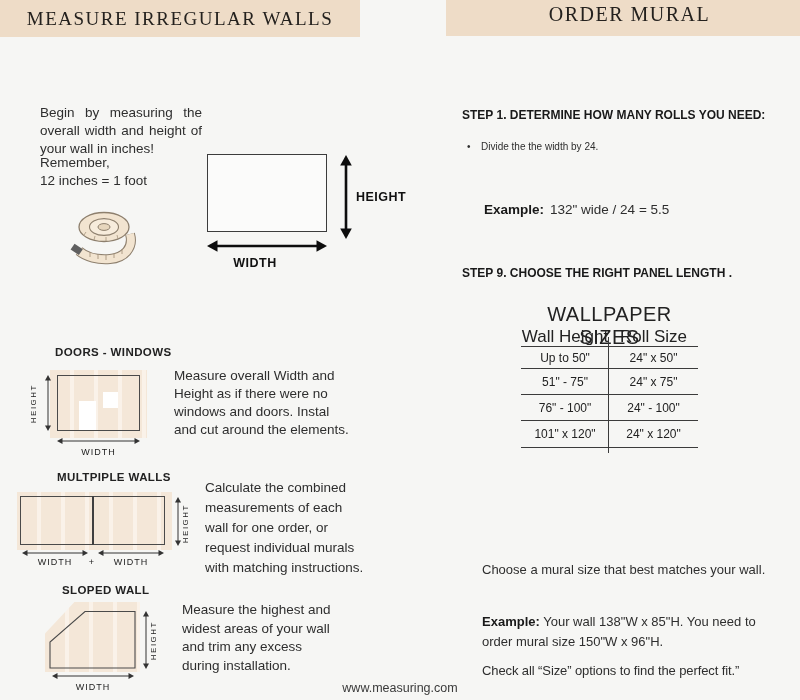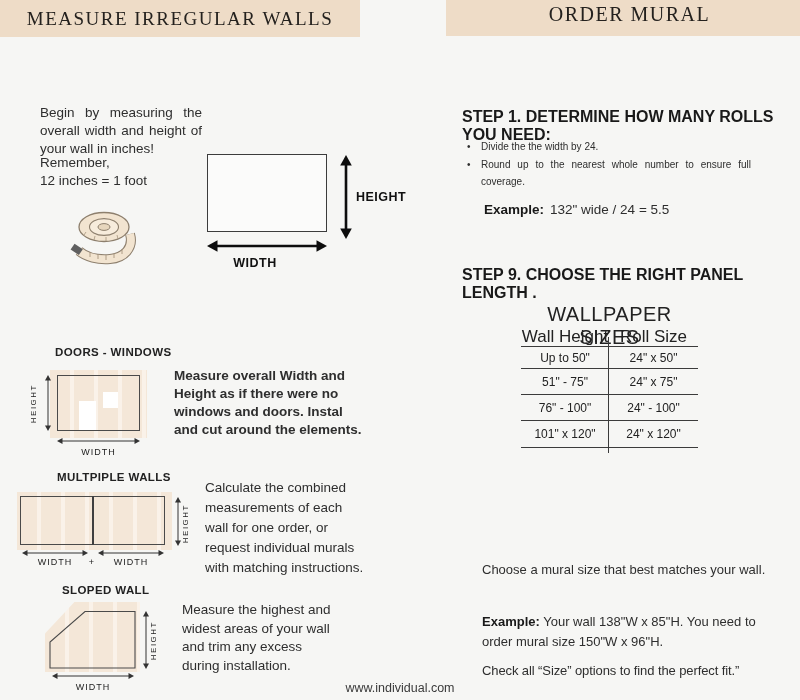--- a/index.html
+++ b/index.html
@@ -42,21 +42,21 @@
 
   #dw-label   { left:55px;  top:346px; }
   #dw-block   { left:50px;  top:370px; width:97px;  height:68px; }
   #dw-outline { left:57px;  top:375px; width:83px;  height:56px; }
   #dw-door    { left:79px;  top:401px; width:17px;  height:29px; background:#fff; }
   #dw-window  { left:103px; top:392px; width:15px;  height:16px; background:#fff; }
   #dw-harrow  { left:44px;  top:375px; }
   #dw-hlabel  { left:29px;  top:384px; }
   #dw-warrow  { left:57px;  top:437px; }
   #dw-wlabel  { left:57px;  top:447px; width:83px; text-align:center; }
-  #dw-text    { left:174px; top:367px; width:200px;font-weight:bold; }
+  #dw-text    { left:174px; top:367px; width:200px; }
 
   #mw-label   { left:57px;  top:471px; }
   #mw-block   { left:17px;  top:492px; width:155px; height:58px; }
   #mw-outline { left:20px;  top:496px; width:145px; height:49px; }
   #mw-divider { left:92px;  top:496px; width:1.5px; height:49px; background:#3f3f3f; }
   #mw-harrow  { left:174px; top:497px; }
   #mw-hlabel  { left:181px; top:504px; }
   #mw-warrow1 { left:22px;  top:549px; }
   #mw-warrow2 { left:98px;  top:549px; }
   #mw-wlabel1 { left:22px;  top:557px; width:66px; text-align:center; }
@@ -68,21 +68,21 @@
   #sw-block   { left:45px;  top:602px; width:95px; height:70px;
                 clip-path:polygon(31% 0, 100% 0, 100% 100%, 0 100%, 0 45%); }
   #sw-outline { left:48px;  top:609px; }
   #sw-harrow  { left:142px; top:611px; }
   #sw-hlabel  { left:149px; top:621px; }
   #sw-warrow  { left:52px;  top:672px; }
   #sw-wlabel  { left:52px;  top:682px; width:82px; text-align:center; }
   #sw-text    { left:182px; top:601px; line-height:18.5px; }
 
   
-  .step-heading { font-size:16px; font-weight:700; color:#191919; }
+  .step-heading { font-size:12px; font-weight:700; color:#191919; }
   #step1-heading { left:462px; top:108px; width:330px; }
   #bullets { left:462px; top:138px; width:289px; margin:0; padding:0; list-style:none; }
   #bullets li { position:relative; padding-left:19px; font-size:10px; line-height:17.5px; text-align:justify; }
   #bullets li::before { content:"\2022"; position:absolute; left:5px; }
   #example1 { left:484px; top:201px; display:flex; gap:6px; font-size:13.5px; line-height:17.5px; }
   #example1 .ex-label { font-weight:700; color:#191919; }
   #step2-heading { left:462px; top:266px; width:335px; }
 
   #table-title { left:521px; top:303px; width:177px; text-align:center; font-size:20px; letter-spacing:0.5px; color:#222; }
   #size-table { left:521px; top:328px; width:177px; display:grid;
@@ -241,21 +241,20 @@
 widest areas of your wall
 and trim any excess
 during installation.</div>
 
   <div class="band band-right" id="band-wallpaper">ORDER WALLPAPER</div>
 
   <div class="abs step-heading" id="step1-heading">STEP 1. DETERMINE HOW MANY ROLLS YOU NEED:</div>
 
   <ul class="abs" id="bullets">
     <li>Divide the the width by 24.</li>
-    <li>Round up to the nearest whole number to ensure full coverage.</li>
   </ul>
 
   <div class="abs" id="example1">
     <span class="ex-label">Example:</span>
     <span>
       <span>132" wide / 24 = 5.5</span><br>
     </span>
   </div>
 
   <div class="abs step-heading" id="step2-heading">STEP 9. CHOOSE THE RIGHT PANEL LENGTH .</div>
@@ -277,15 +276,15 @@
   <div class="abs" id="table-vline"></div>
 
   <div class="band band-right" id="band-mural">ORDER MURAL</div>
 
   <div class="abs mural-p" id="mural-p1">Choose a mural size that best matches your wall.</div>
   <div class="abs mural-p" id="mural-p2">
     <span class="ex-inline">Example:</span><span> Your wall 138"W x 85"H. You need to order mural size 150"W x 96"H.</span>
   </div>
   <div class="abs mural-p" id="mural-p3">Check all “Size” options to find the perfect fit.”</div>
 
-  <div class="abs" id="footer">www.individual.com</div>
+  <div class="abs" id="footer">www.measuring.com</div>
 
 </div>
 
 </body></html>

